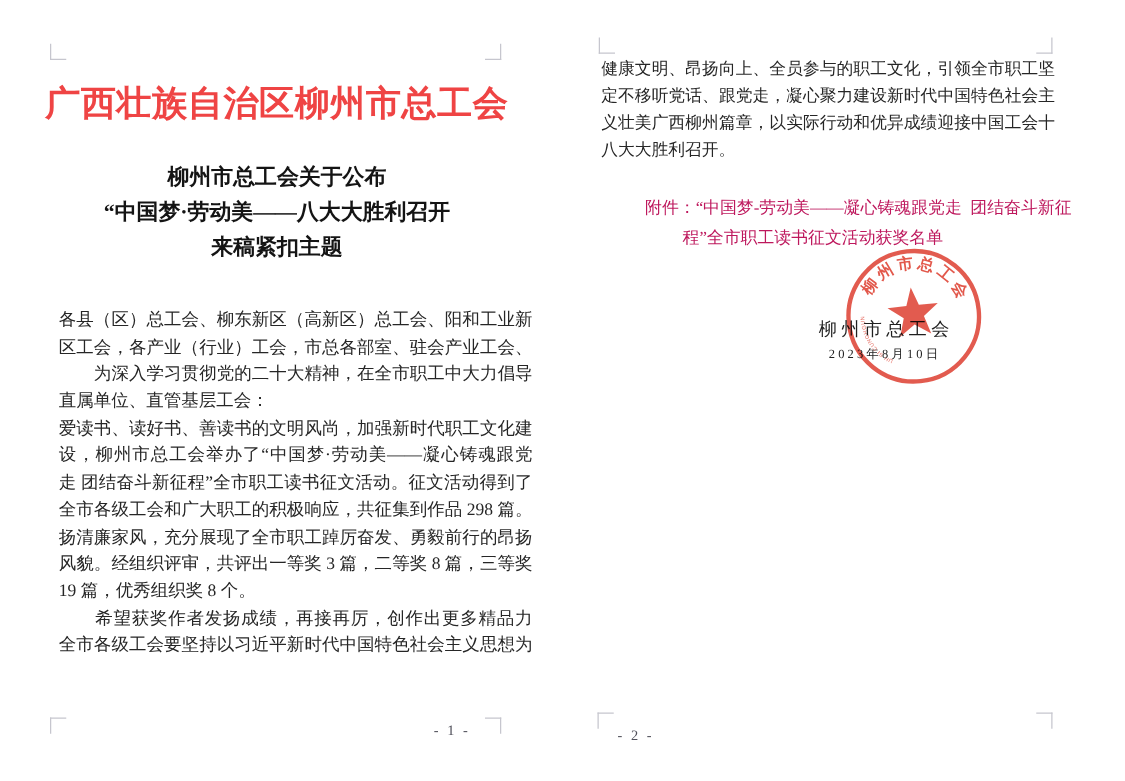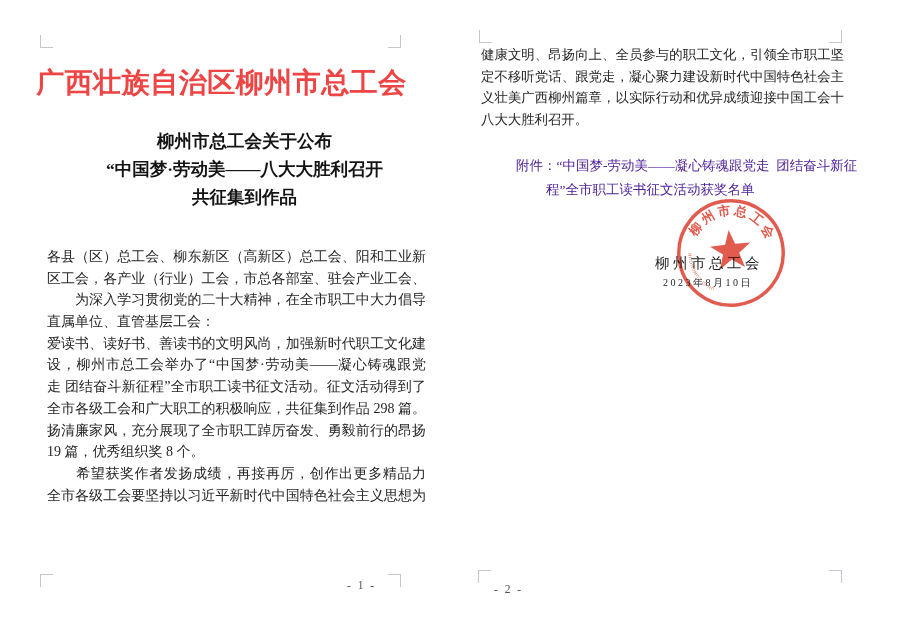--- a/index.html
+++ b/index.html
@@ -18,33 +18,33 @@
   
   .mark { position:absolute; width:13px; height:13px; }
   .mark.lb { border-left:1px solid #c6c6ce; border-bottom:1px solid #c6c6ce; }
   .mark.rb { border-right:1px solid #c6c6ce; border-bottom:1px solid #c6c6ce; }
   .mark.lt { border-left:1px solid #c6c6ce; border-top:1px solid #c6c6ce; }
   .mark.rt { border-right:1px solid #c6c6ce; border-top:1px solid #c6c6ce; }
 
   .org-title { position:absolute; left:0; top:64px; width:100%; text-align:center;
                font-size:28px; font-weight:bold; color:#ef4444; letter-spacing:0.5px; }
 
-  .doc-title { position:absolute; left:0; top:127px; width:100%;margin-left:23px; }
+  .doc-title { position:absolute; left:0; top:127px; width:100%; }
   .title-line { height:28px; line-height:28px; text-align:center;
                 font-size:17.5px; font-weight:bold; color:#141414; }
 
   .body1 { position:absolute; left:47px; top:246px; width:379px; }
   .body2 { position:absolute; left:47px; top:44px;  width:363px; }
   .bline  { height:21.7px; line-height:21.7px; font-size:14px; color:#262626;
             text-align:justify; text-align-last:justify; white-space:pre-wrap; overflow:hidden; }
   .body2 .bline { font-size:13.4px; }
   .bline.pend { text-align-last:left; }
 
   .attachment { position:absolute; left:82px; top:155px; width:330px; }
-  .att-line { line-height:21.7px; font-size:13.5px; color:#4c1d95; white-space:pre; }
+  .att-line { line-height:21.7px; font-size:13.5px; color:#be185d; white-space:pre; }
   .att-line2 { margin-left:30px; margin-top:2px; }
 
   .signature { position:absolute; left:213px; top:254px; width:124px; text-align:center;
                font-size:14.5px; letter-spacing:3.5px; color:#1f1f1f; white-space:pre; }
   .doc-date  { position:absolute; left:196px; top:276px; width:156px; text-align:center;
                font-size:10px; letter-spacing:2.5px; color:#1f1f1f; white-space:pre; }
 
   .seal { position:absolute; left:239px; top:195px; width:116px; height:116px;
           mix-blend-mode:multiply; opacity:0.92; }
 
@@ -62,33 +62,34 @@
     <div class="mark lb" style="left:40px;  top:35px;"></div>
     <div class="mark rb" style="left:388px; top:35px;"></div>
     <div class="mark lt" style="left:40px;  top:574px;"></div>
     <div class="mark rt" style="left:388px; top:574px;"></div>
 
     <div class="org-title">广西壮族自治区柳州市总工会</div>
 
     <div class="doc-title">
         <div class="title-line">柳州市总工会关于公布</div>
         <div class="title-line">“中国梦·劳动美——八大大胜利召开</div>
-        <div class="title-line">共征集到作品</div>
+        <div class="title-line">来稿紧扣主题</div>
       </div>
 
     <div class="body1">
         <div class="bline">各县（区）总工会、柳东新区（高新区）总工会、阳和工业新</div>
         <div class="bline">区工会，各产业（行业）工会，市总各部室、驻会产业工会、</div>
         <div class="bline">　　为深入学习贯彻党的二十大精神，在全市职工中大力倡导</div>
         <div class="bline pend">直属单位、直管基层工会：</div>
         <div class="bline">爱读书、读好书、善读书的文明风尚，加强新时代职工文化建</div>
         <div class="bline">设，柳州市总工会举办了“中国梦·劳动美——凝心铸魂跟党</div>
         <div class="bline">走 团结奋斗新征程”全市职工读书征文活动。征文活动得到了</div>
         <div class="bline">全市各级工会和广大职工的积极响应，共征集到作品 298 篇。</div>
         <div class="bline">扬清廉家风，充分展现了全市职工踔厉奋发、勇毅前行的昂扬</div>
+        <div class="bline">风貌。经组织评审，共评出一等奖 3 篇，二等奖 8 篇，三等奖</div>
         <div class="bline pend">19 篇，优秀组织奖 8 个。</div>
         <div class="bline">　　希望获奖作者发扬成绩，再接再厉，创作出更多精品力作。</div>
         <div class="bline">全市各级工会要坚持以习近平新时代中国特色社会主义思想为</div>
       </div>
 
     <div class="pnum pnum1">- 1 -</div>
   </div>
 
   <div class="divider"></div>
 

